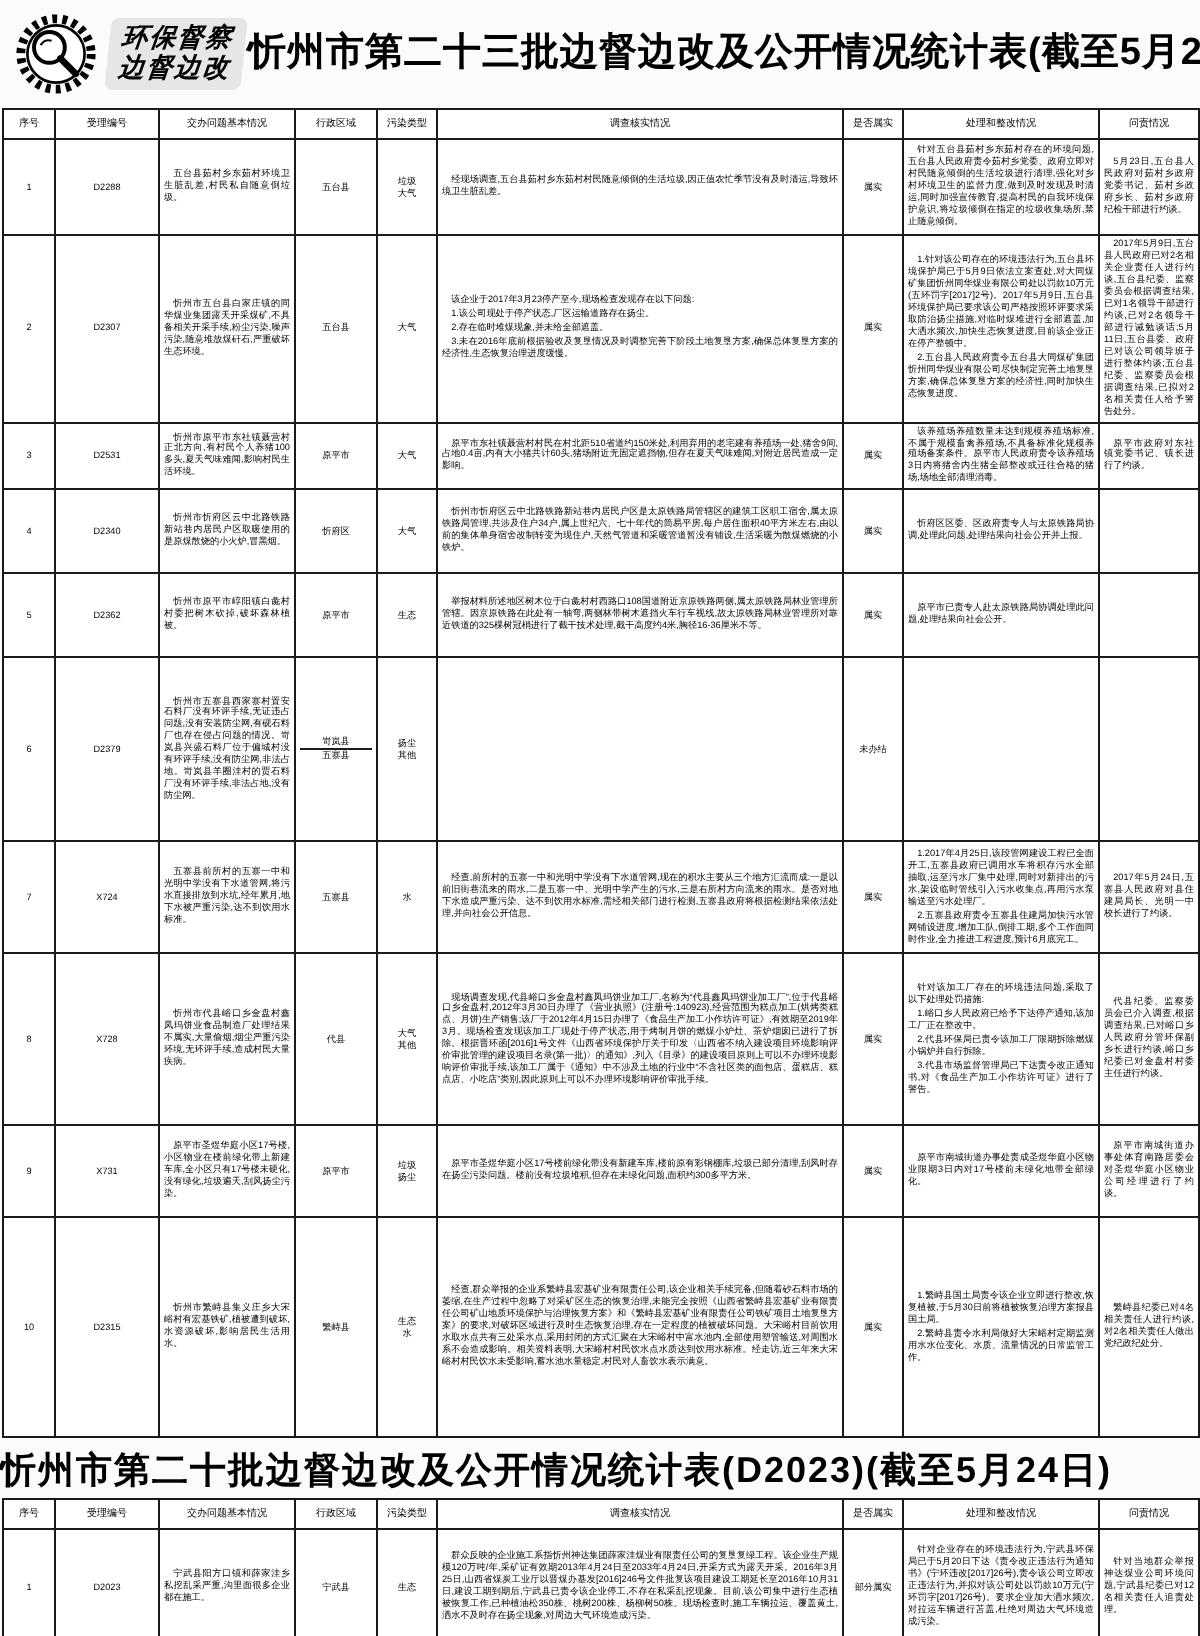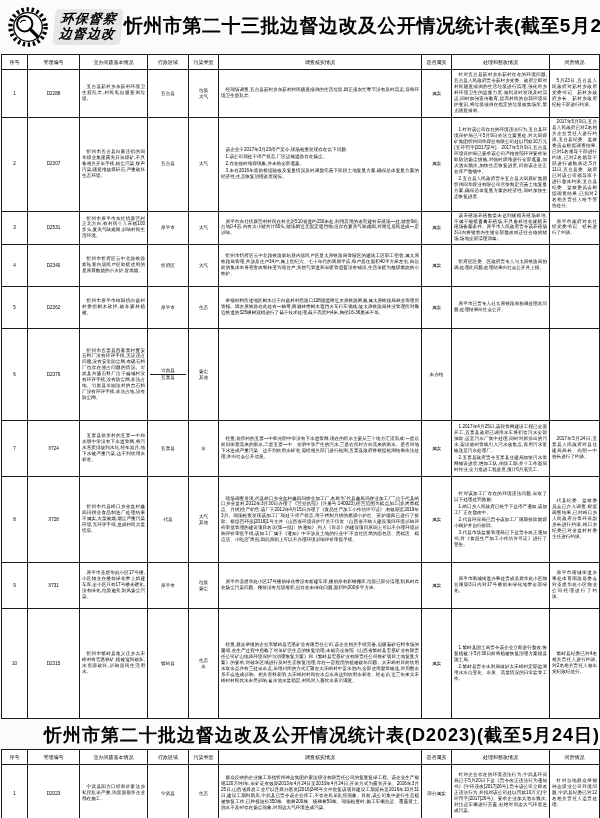--- a/index.html
+++ b/index.html
@@ -32,21 +32,21 @@
     border:1px solid #1a1a1a;vertical-align:middle;
     padding:1px 2px;overflow:hidden;background:#fff;
   }
   td.c-center{text-align:center;white-space:pre-line;}
   td.c-para{text-align:justify;}
   td.c-para .p{text-indent:1em;margin:0 0 1px 0;}
   td.c-split{padding:0;}
   td.c-split .half{height:50%;display:flex;align-items:center;justify-content:center;}
   td.c-split .half.bottom{border-top:1px solid #1a1a1a;}
   .table2-title{
-    height:30px;line-height:32px;text-align:right;
+    height:30px;line-height:32px;text-align:left;
     font-size:18px;font-weight:bold;letter-spacing:1px;white-space:nowrap;
   }
 </style>
 </head>
 <body>
 
 <div class="page-header">
   <div class="logo">
     <svg class="logo-badge" viewBox="0 0 40 40" aria-hidden="true">
       <circle cx="20" cy="20" r="16" fill="none" stroke="#000" stroke-width="4" stroke-dasharray="2.2 2.4"></circle>

